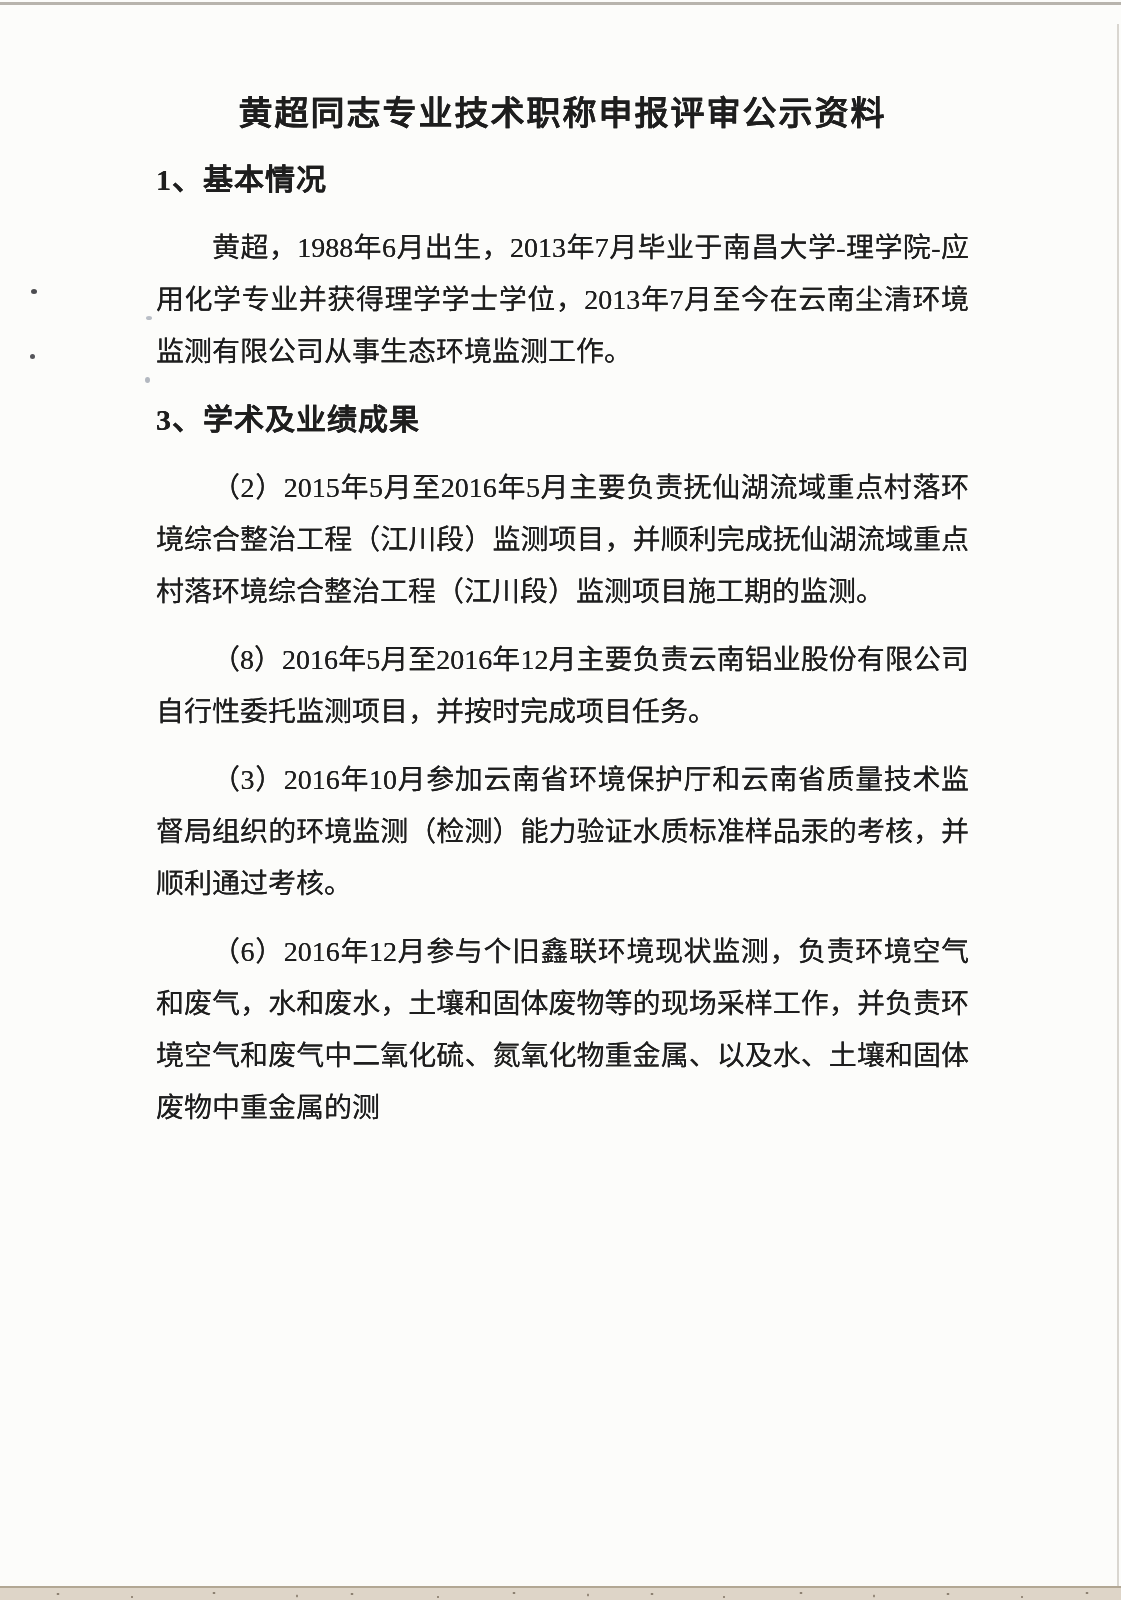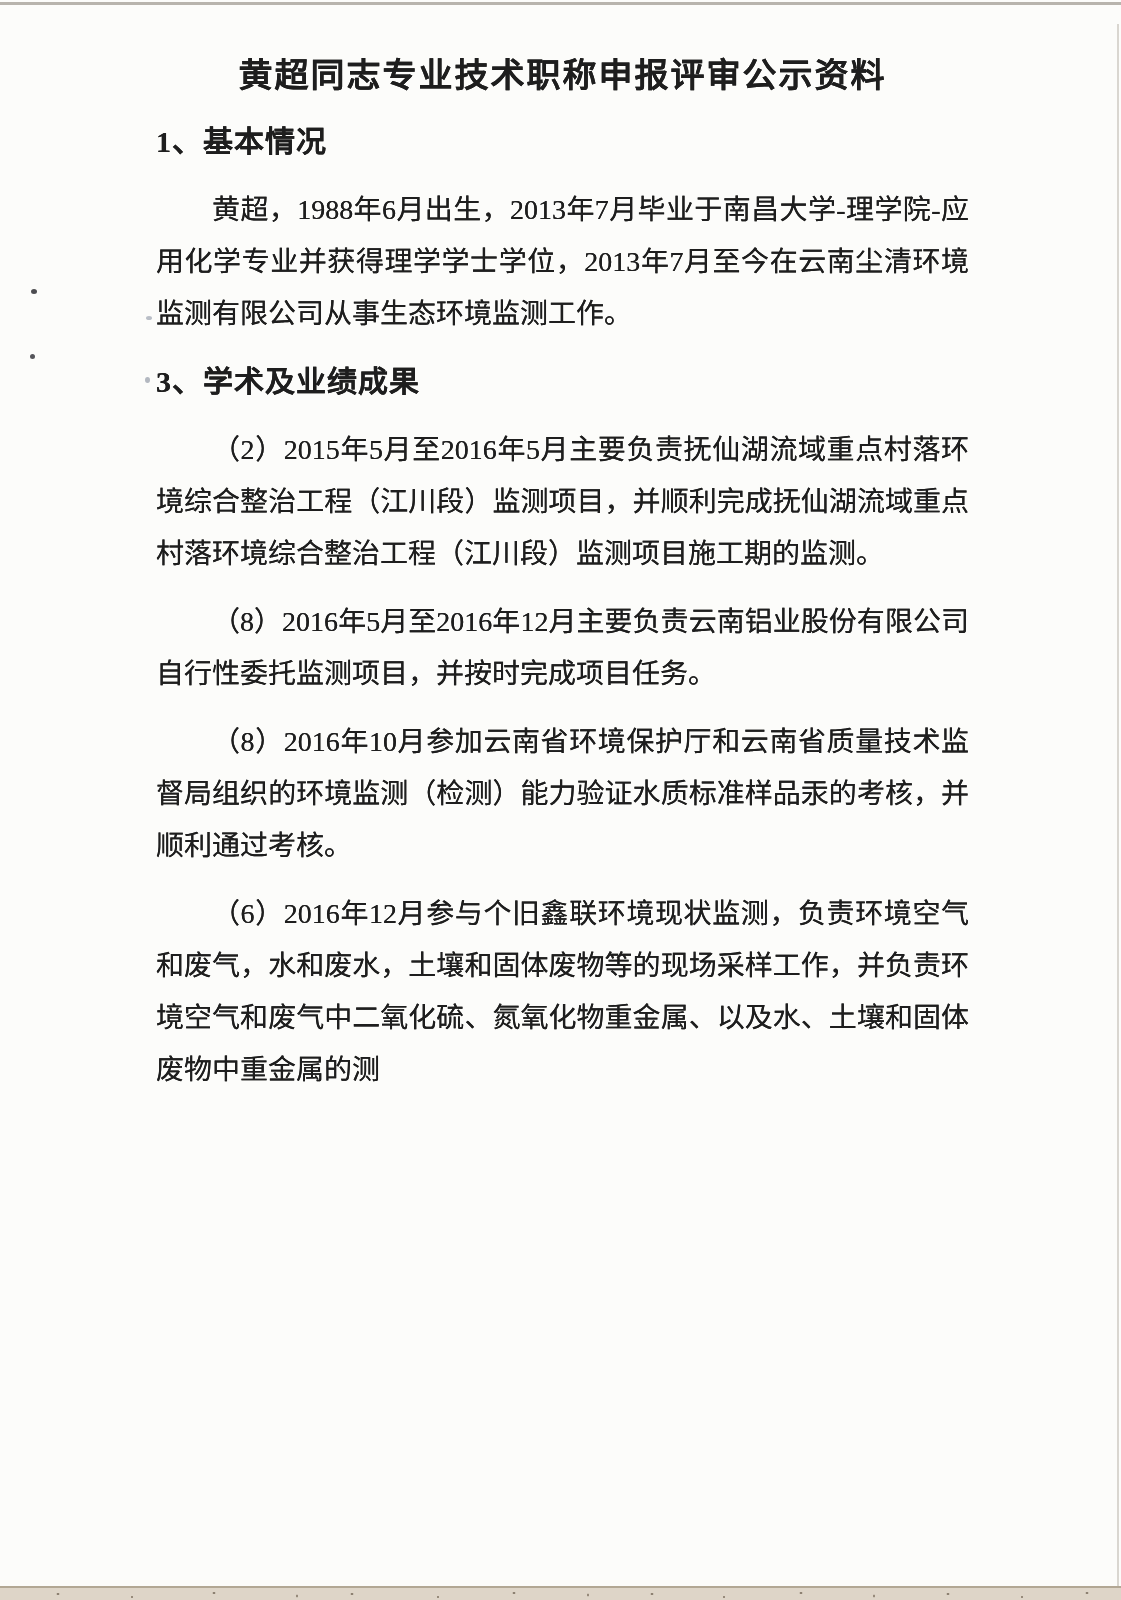--- a/index.html
+++ b/index.html
@@ -27,21 +27,21 @@
 
   
   .content {
     position: absolute;
     left: 140px;
     width: 845px;
     top: 0;
   }
 
   .title {
-    margin: 52px 0 12px 0;
+    margin: 90px 0 12px 0;
     font-size: 34px;
     line-height: 48px;
     font-weight: 700;
     text-align: center;
     letter-spacing: 2px;
     text-shadow: 0 0 0.6px currentColor;
   }
 
   .body-text {
     font-size: 28px;
@@ -127,21 +127,21 @@
       <p>黄超，1988年6月出生，2013年7月毕业于南昌大学-理学院-应用化学专业并获得理学学士学位，2013年7月至今在云南尘清环境监测有限公司从事生态环境监测工作。</p>
 
       <h2>3、学术及业绩成果</h2>
 
 
       <p>（2）2015年5月至2016年5月主要负责抚仙湖流域重点村落环境综合整治工程（江川段）监测项目，并顺利完成抚仙湖流域重点村落环境综合整治工程（江川段）监测项目施工期的监测。</p>
 
       <p>（8）2016年5月至2016年12月主要负责云南铝业股份有限公司自行性委托监测项目，并按时完成项目任务。</p>
 
 
-      <p>（8）2016年10月参加云南省环境保护厅和云南省质量技术监督局组织的环境监测（检测）能力验证水质标准样品汞的考核，并顺利通过考核。</p>
+      <p>（3）2016年10月参加云南省环境保护厅和云南省质量技术监督局组织的环境监测（检测）能力验证水质标准样品汞的考核，并顺利通过考核。</p>
 
       <p>（6）2016年12月参与个旧鑫联环境现状监测，负责环境空气和废气，水和废水，土壤和固体废物等的现场采样工作，并负责环境空气和废气中二氧化硫、氮氧化物重金属、以及水、土壤和固体废物中重金属的测</p>
     </div>
   </div>
 
   <div class="bottom-strip"></div>
 
 </div>
 
 </body></html>

